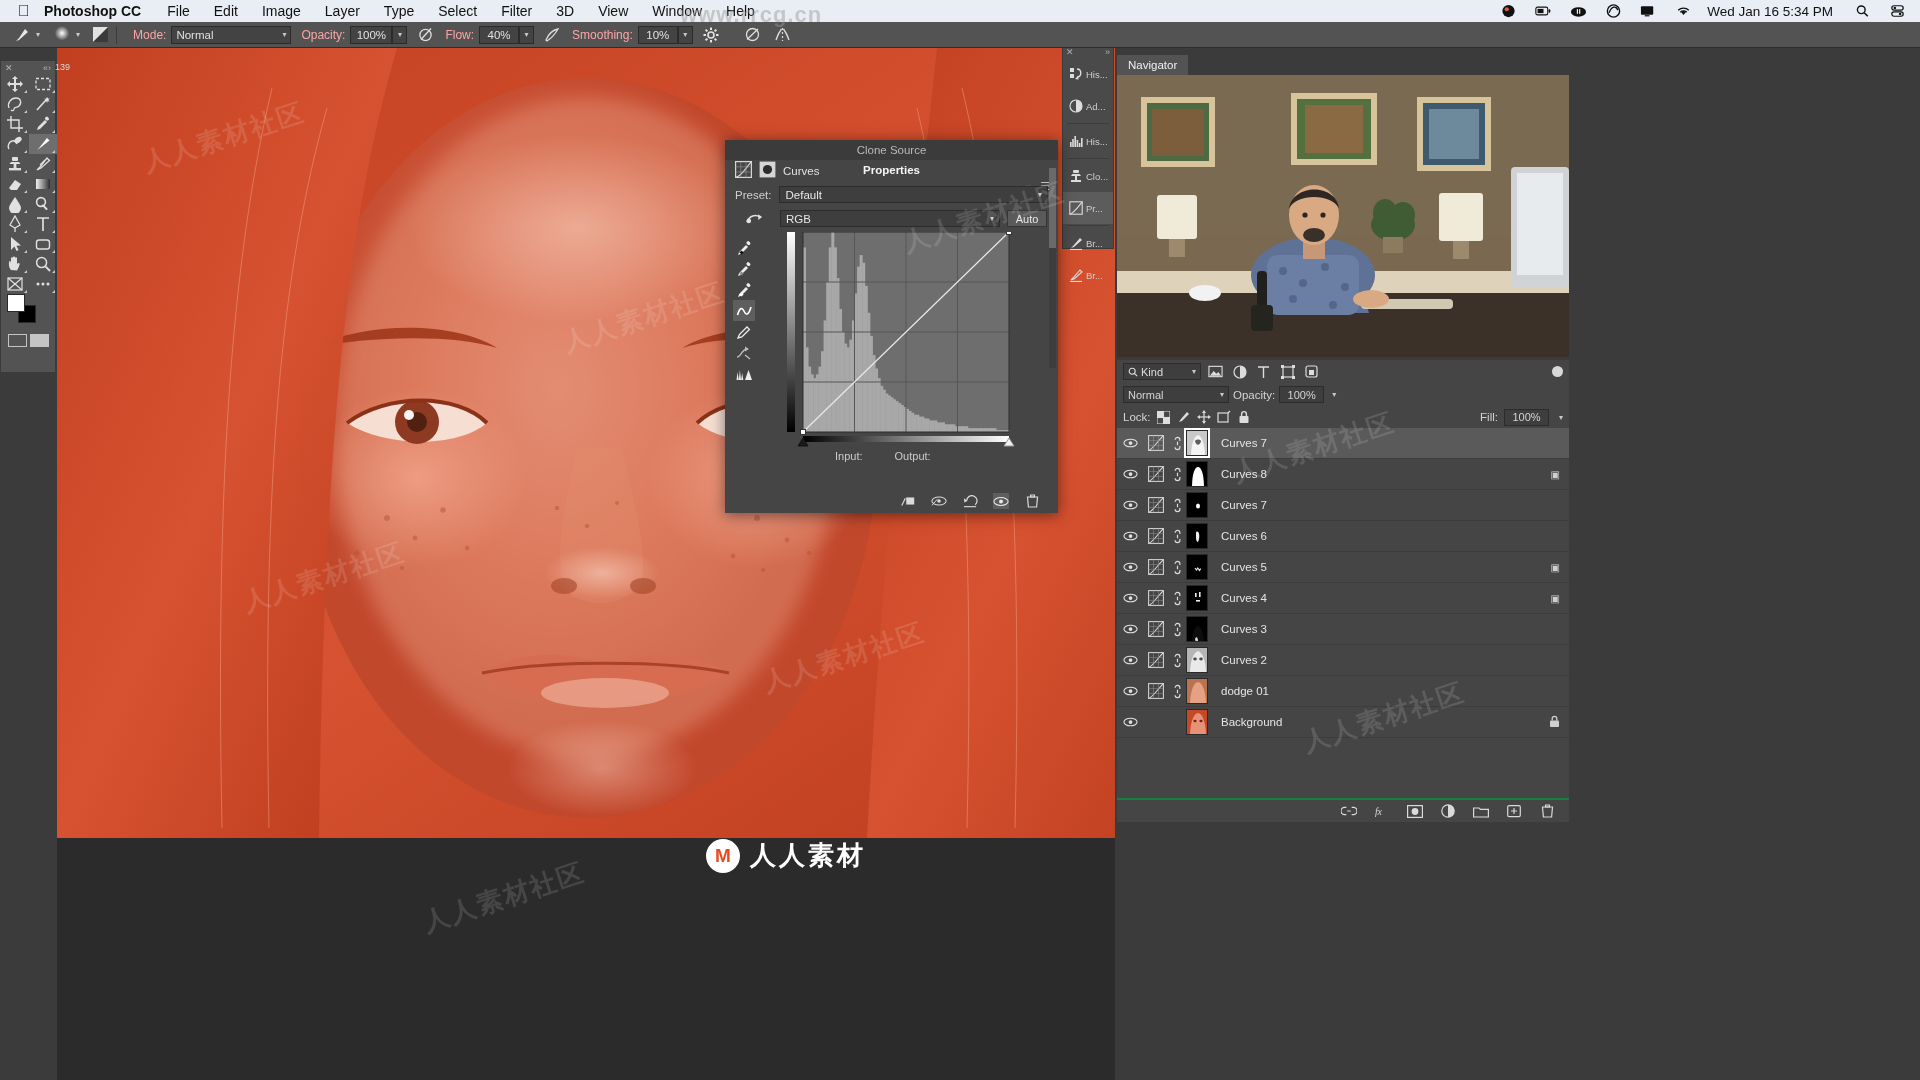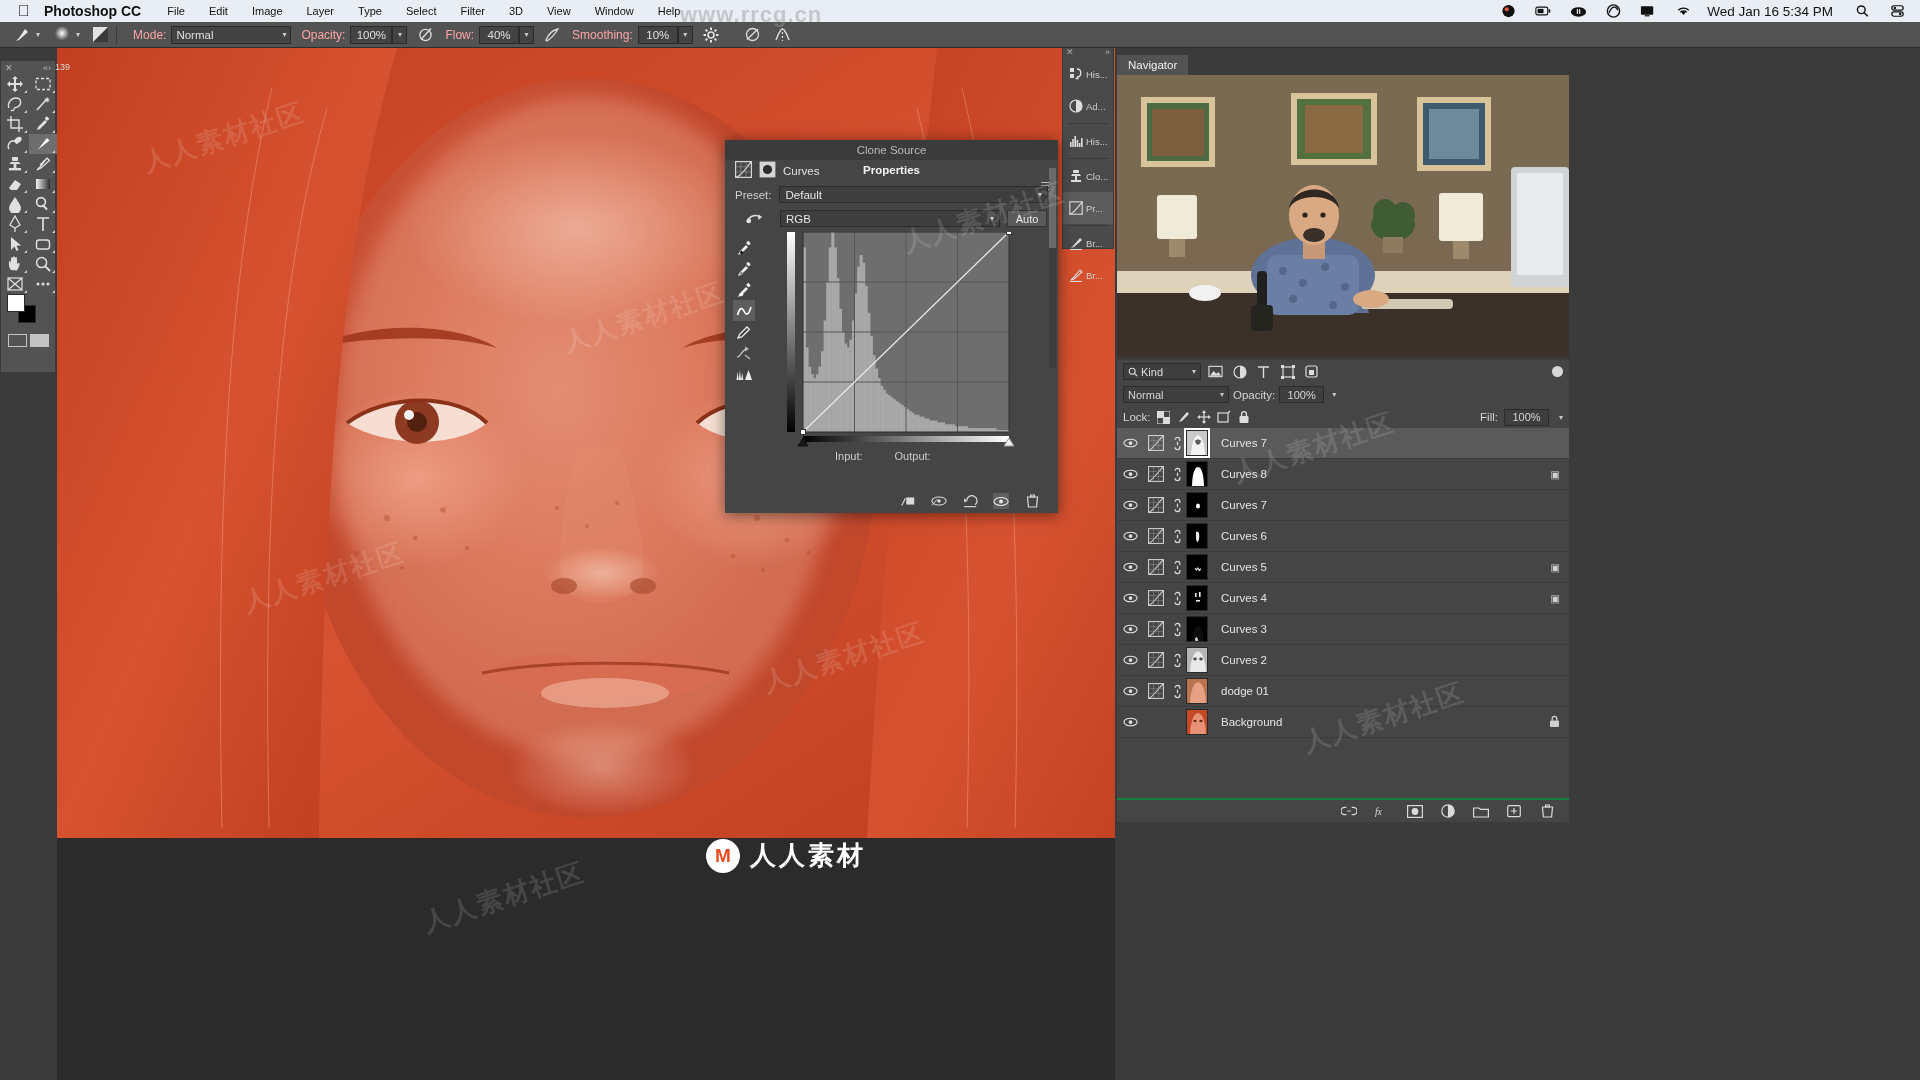--- a/index.html
+++ b/index.html
@@ -12,21 +12,21 @@
     position:relative;
   }
   
   #macbar {
     position:absolute; top:0; left:0; width:1920px; height:22px;
     background:#e8eef4; display:flex; align-items:center;
     color:#111; font-size:14px; z-index:60;
   }
   #macbar .apple { padding:0 14px 0 18px; font-size:16px; line-height:1; }
   #macbar .appname { font-weight:bold; padding:0 14px 0 0; font-size:14px; }
-  #macbar .mitem { padding:0 12px; font-size:11px; }
+  #macbar .mitem { padding:0 12px; font-size:14px; }
   #macbar .spacer { flex:1; }
   #macbar .rtitem { padding:0 9px; display:flex; align-items:center; }
   #macbar .clock { padding:0 12px 0 6px; font-size:13.5px; }
   .mb-ico { width:17px; height:14px; display:inline-block; }
   
   #wm-top {
     position:absolute; top:2px; left:680px; z-index:61;
     font-family:"Liberation Sans",sans-serif; font-size:22px;
     color:rgba(150,150,150,.45); font-weight:bold; letter-spacing:1px;
   }

